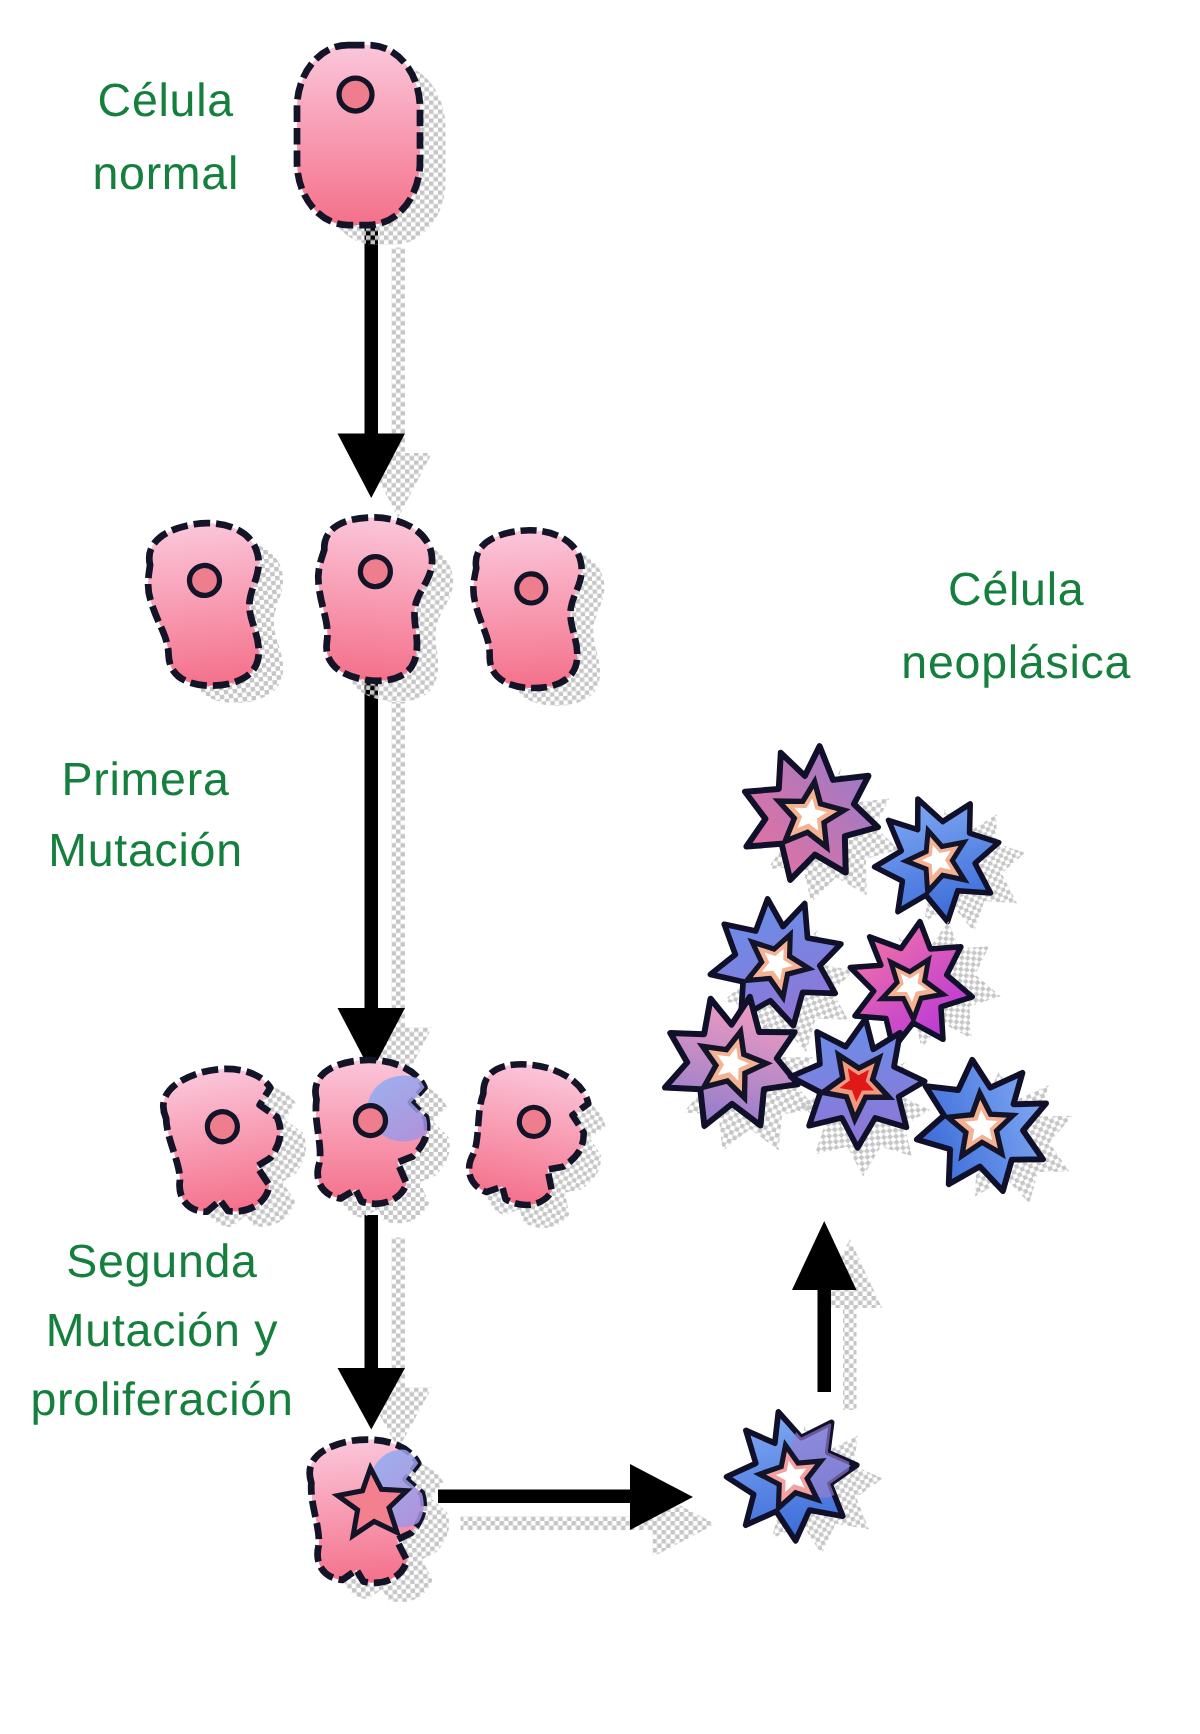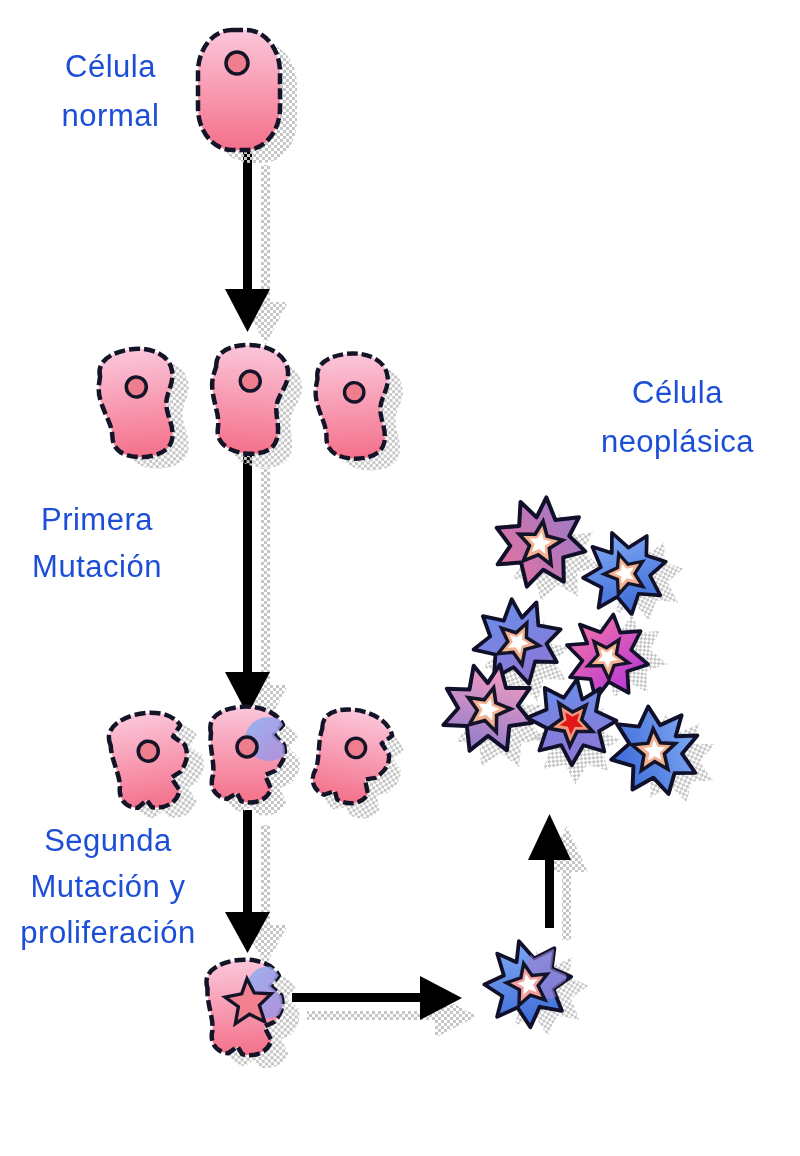--- a/index.html
+++ b/index.html
@@ -2,21 +2,21 @@
 <html><head>
 <meta charset="utf-8">
 <style>
   html,body{margin:0;padding:0;background:#ffffff;}
   .stage{
     position:relative;width:800px;height:1156px;background:#ffffff;
     overflow:hidden;font-family:"Liberation Sans", sans-serif;
   }
   .art{position:absolute;left:0;top:0;}
   .label{
-    position:absolute;color:#1d4ed8;text-align:center;white-space:pre-line;
+    position:absolute;color:#15803d;text-align:center;white-space:pre-line;
     font-family:"Liberation Sans", sans-serif;letter-spacing:0.5px;
   }
   #lbl-normal   {left:28px;  top:42px;  width:165px; font-size:31px; line-height:49px;}
   #lbl-primera  {left:2px;   top:496px; width:190px; font-size:31px; line-height:47px;}
   #lbl-segunda  {left:0px;   top:818px; width:216px; font-size:31px; line-height:46px;}
   #lbl-neo      {left:575px; top:368px; width:205px; font-size:31px; line-height:49px;}
   #lbl-inest    {left:580px; top:930px; width:212px; font-size:30px; line-height:54px;}
 </style>
 </head>
 <body>

